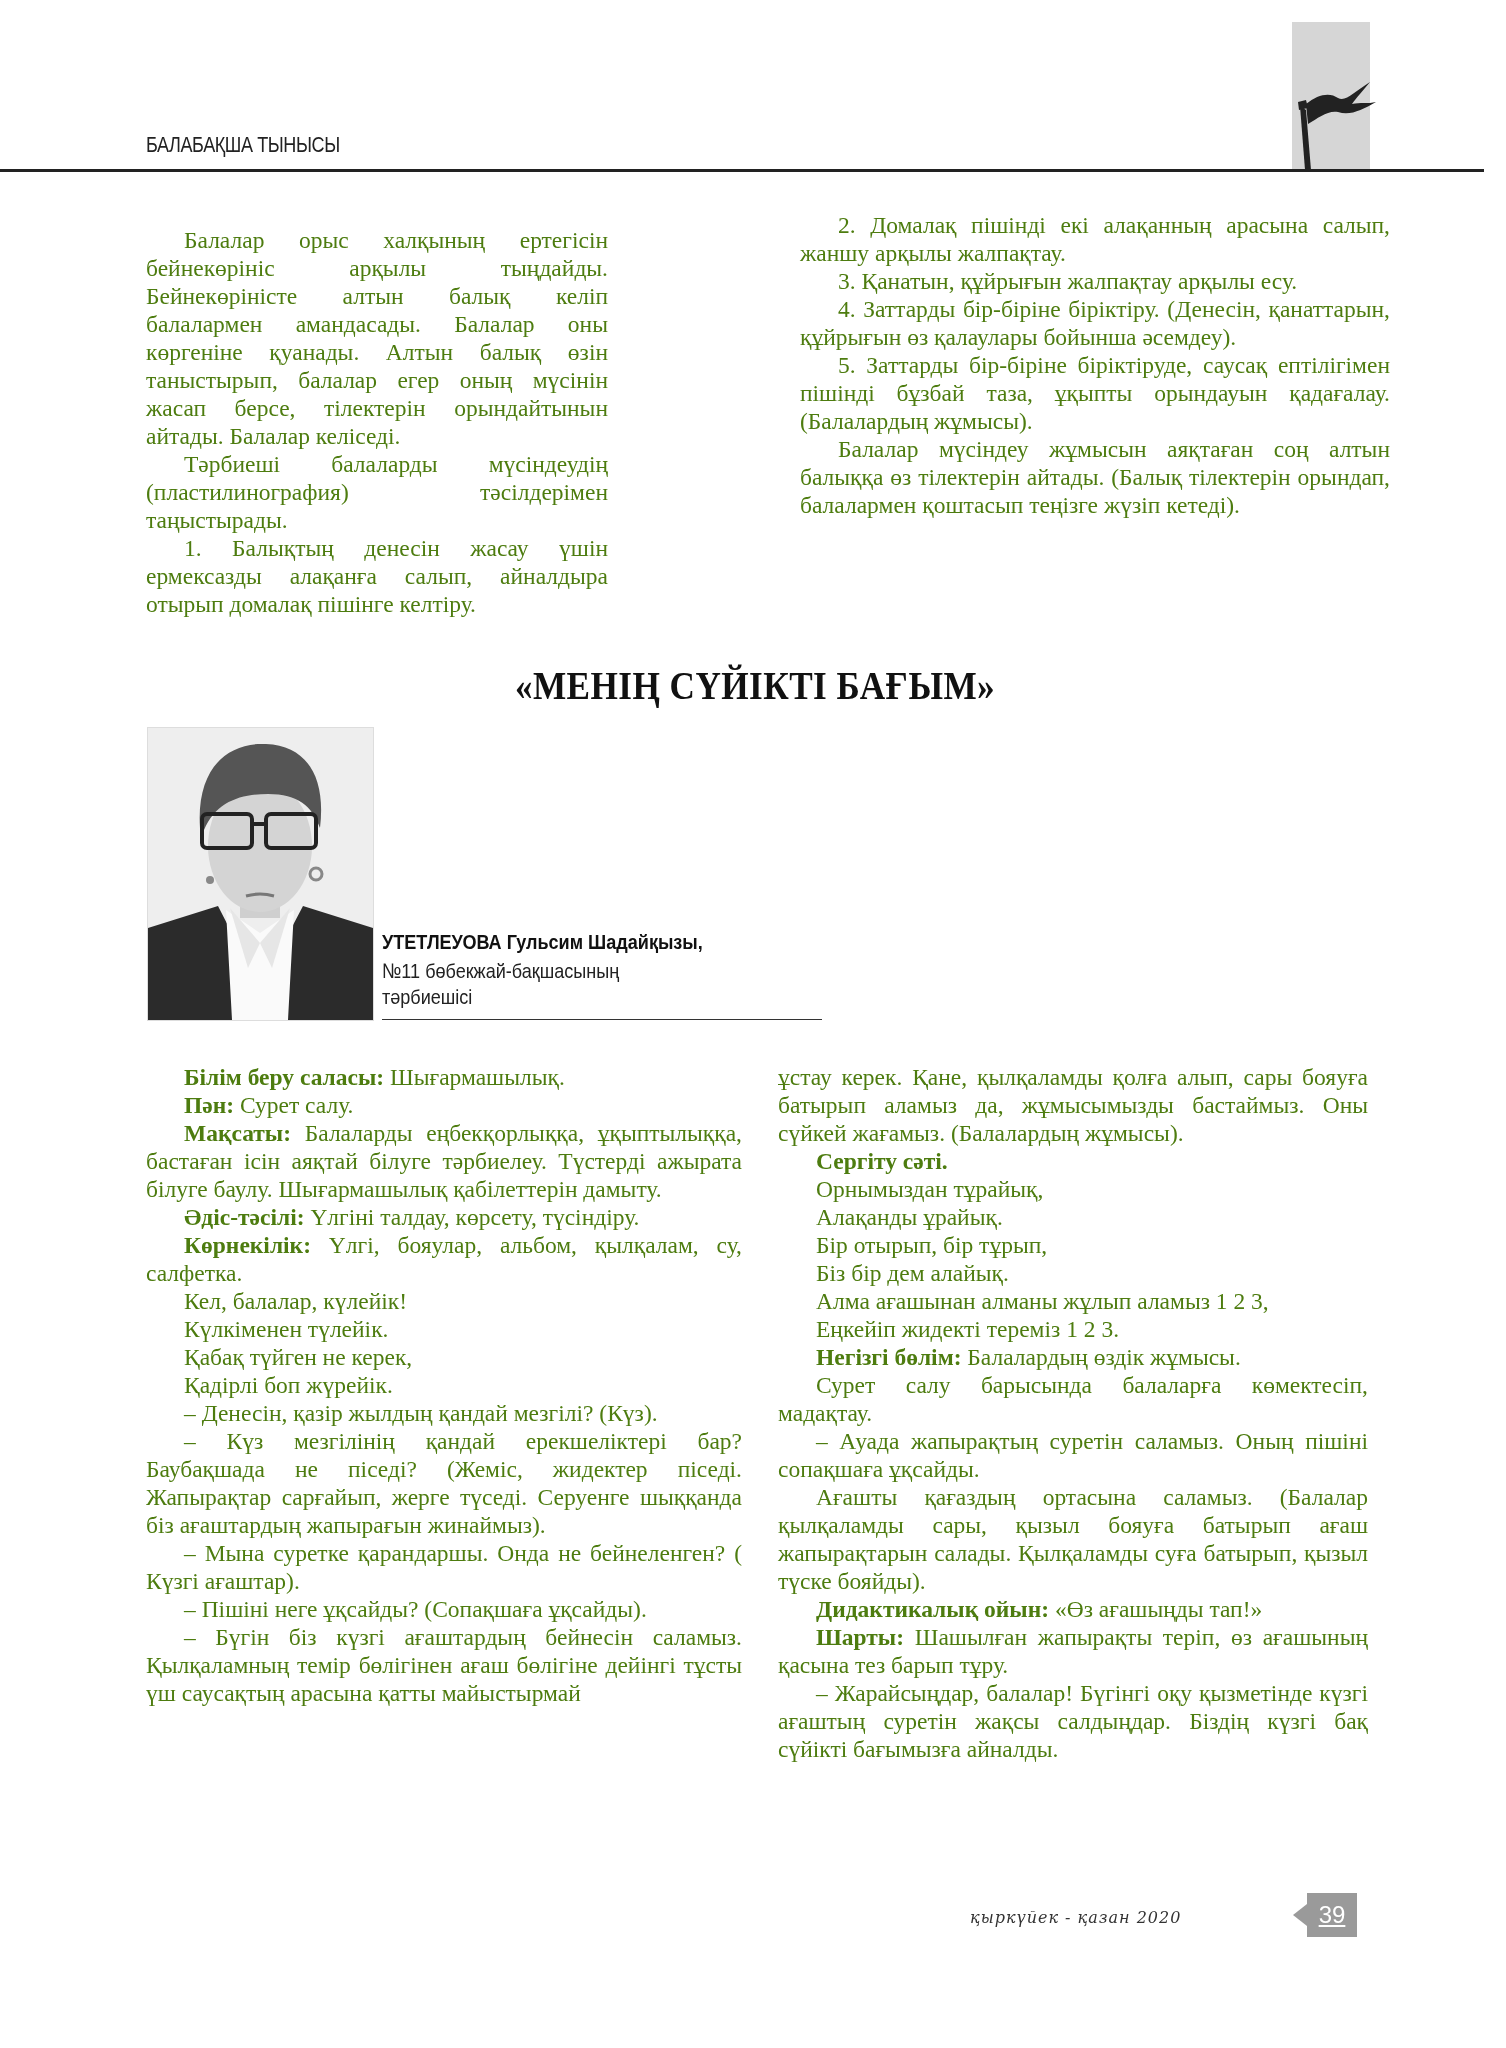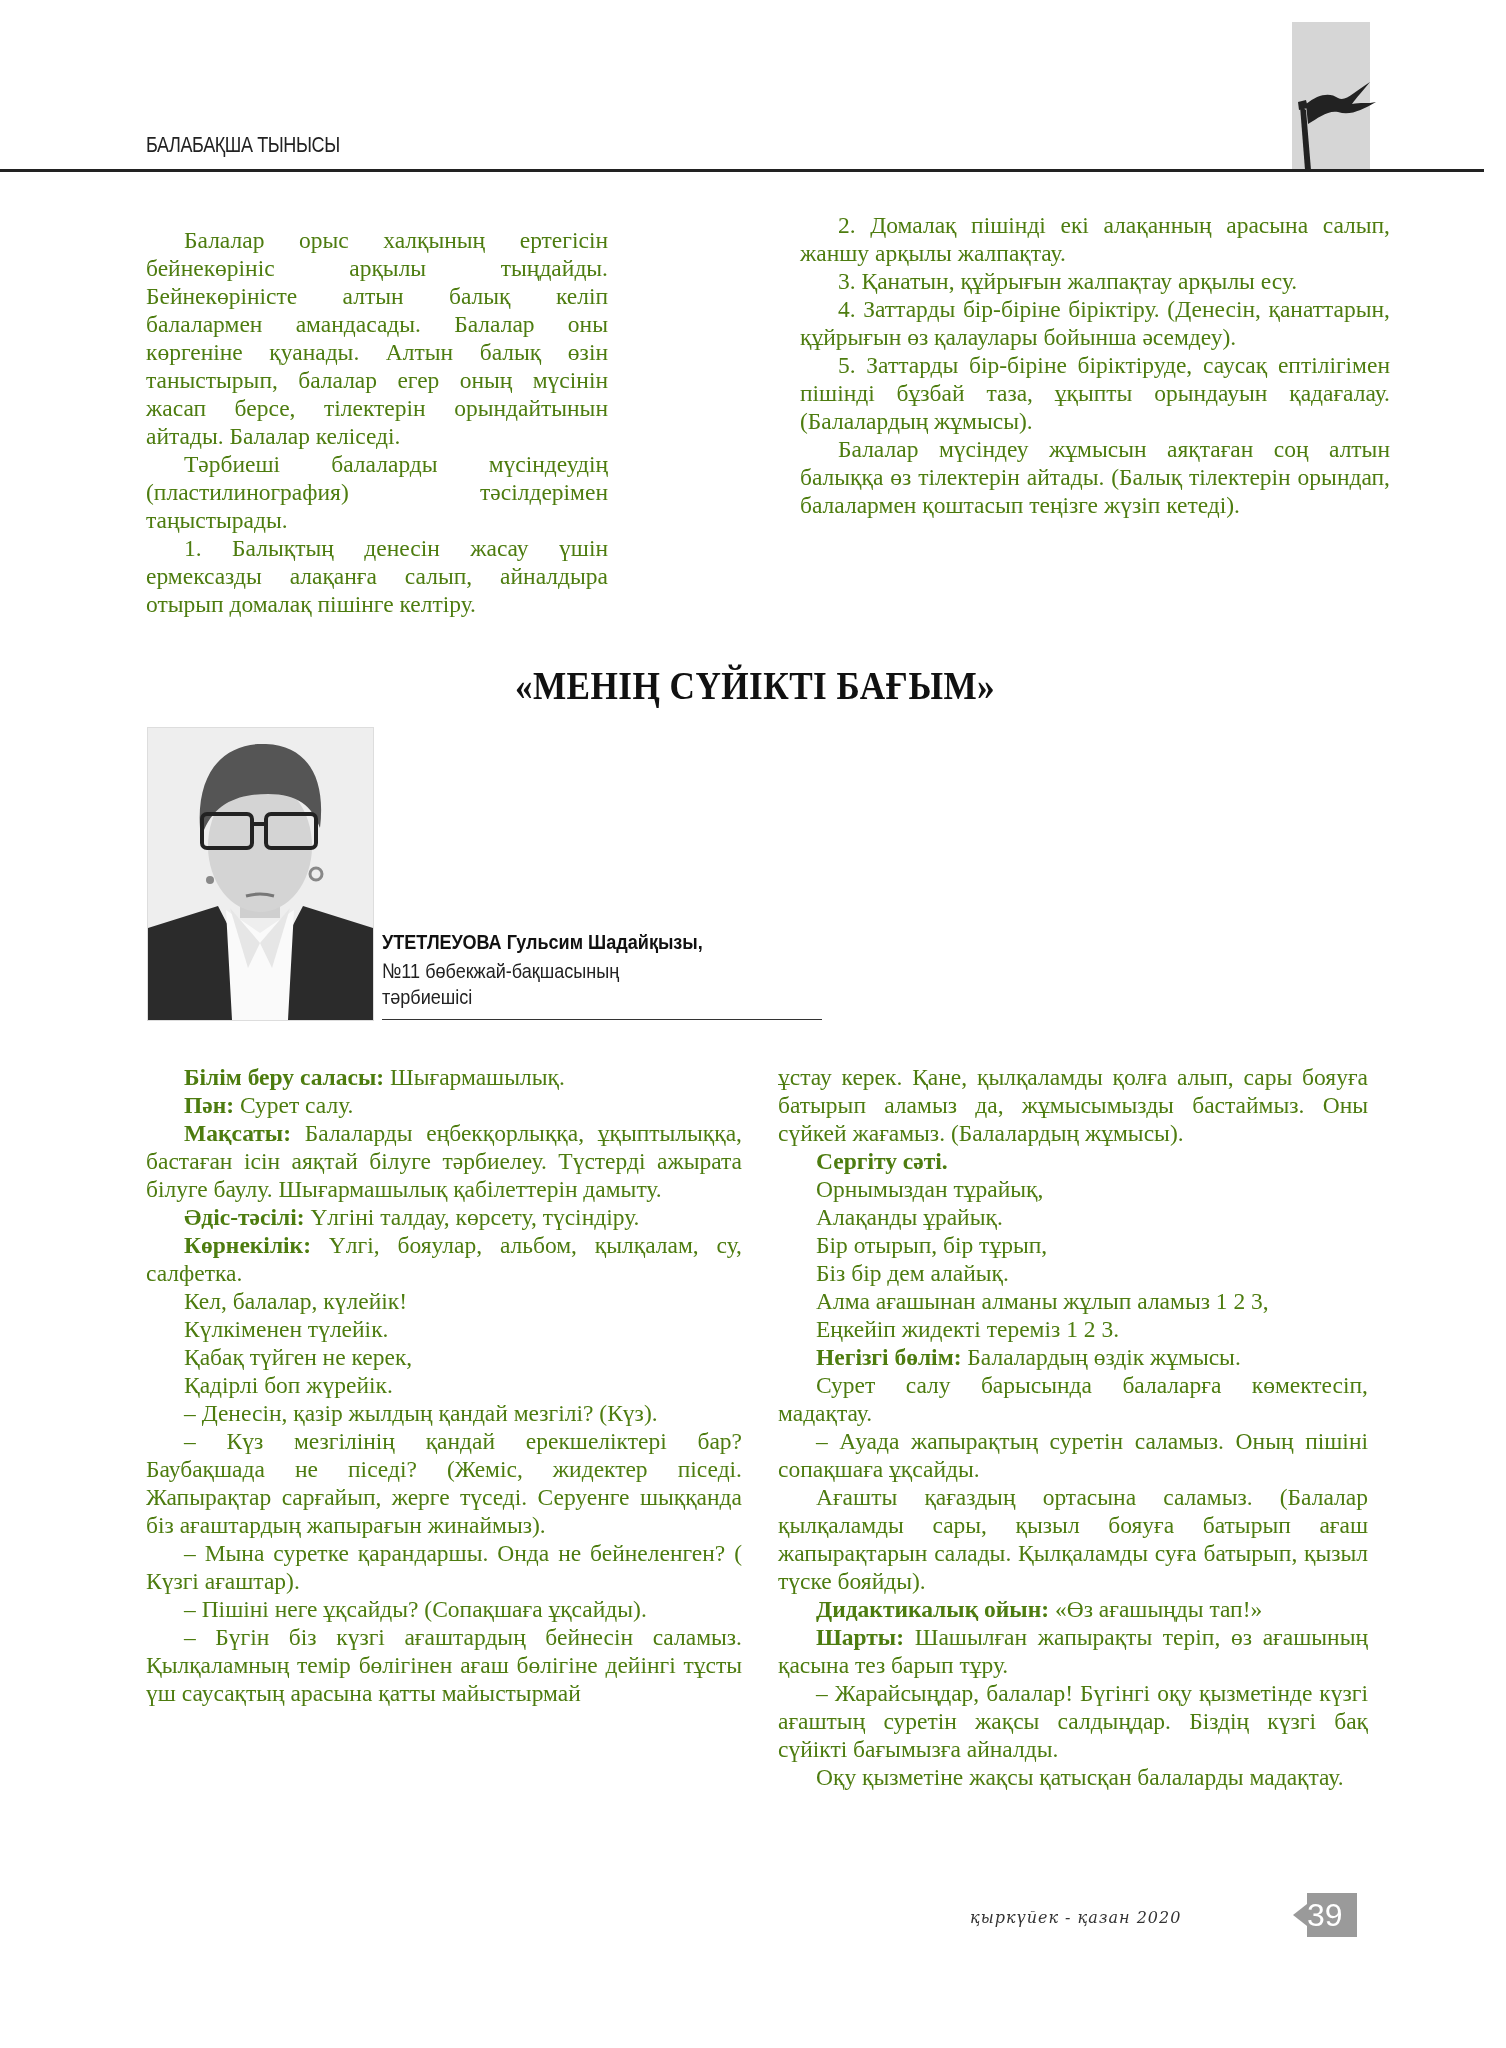--- a/index.html
+++ b/index.html
@@ -53,21 +53,21 @@
   .col-bot-left { left: 146px; top: 1063px; width: 596px; }
   .col-bot-right { left: 778px; top: 1063px; width: 590px; }
 
   
   .footer-issue {
     position: absolute; left: 970px; top: 1908px; font-family: "DejaVu Serif", serif;
     font-style: italic; font-size: 16px; color: #333; letter-spacing: 1px;
   }
   .page-tab {
     position: absolute; left: 1307px; top: 1893px; width: 50px; height: 44px; background: #9a9a9a;
-    color: #fff; font-family: "Liberation Sans", sans-serif; font-size: 32px; line-height: 44px; text-align: left;
+    color: #fff; font-family: "Liberation Sans", sans-serif; font-size: 24px; line-height: 44px; text-align: center; text-decoration: underline;
   }
   .page-tab-arrow {
     position: absolute; left: 1293px; top: 1904px; width: 0; height: 0;
     border-top: 11px solid transparent; border-bottom: 11px solid transparent; border-right: 14px solid #9a9a9a;
   }
 </style>
 </head>
 <body>
 
 <div class="page">
@@ -154,19 +154,18 @@
       <p><span>Біз бір дем алайық.</span></p>
       <p><span>Алма ағашынан алманы жұлып аламыз 1 2 3,</span></p>
       <p><span>Еңкейіп жидекті тереміз 1 2 3.</span></p>
       <p><b>Негізгі бөлім:</b><span> Балалардың өздік жұмысы.</span></p>
       <p><span>Сурет салу барысында балаларға көмектесіп, мадақтау.</span></p>
       <p><span>– Ауада жапырақтың суретін саламыз. Оның пішіні сопақшаға ұқсайды.</span></p>
       <p><span>Ағашты қағаздың ортасына саламыз. (Балалар қылқаламды сары, қызыл бояуға батырып ағаш жапырақтарын салады. Қылқаламды суға батырып, қызыл түске бояйды).</span></p>
       <p><b>Дидактикалық ойын:</b><span> «Өз ағашыңды тап!»</span></p>
       <p><b>Шарты:</b><span> Шашылған жапырақты теріп, өз ағашының қасына тез барып тұру.</span></p>
       <p><span>– Жарайсыңдар, балалар! Бүгінгі оқу қызметінде күзгі ағаштың суретін жақсы салдыңдар. Біздің күзгі бақ сүйікті бағымызға айналды.</span></p>
-      <p><span>Оқу қызметіне жақсы қатысқан балаларды мадақтау.</span></p>
     </div>
 
   <div class="footer-issue">қыркүйек - қазан 2020</div>
   <div class="page-tab-arrow"></div>
   <div class="page-tab">39</div>
 </div>
 
 </body></html>

